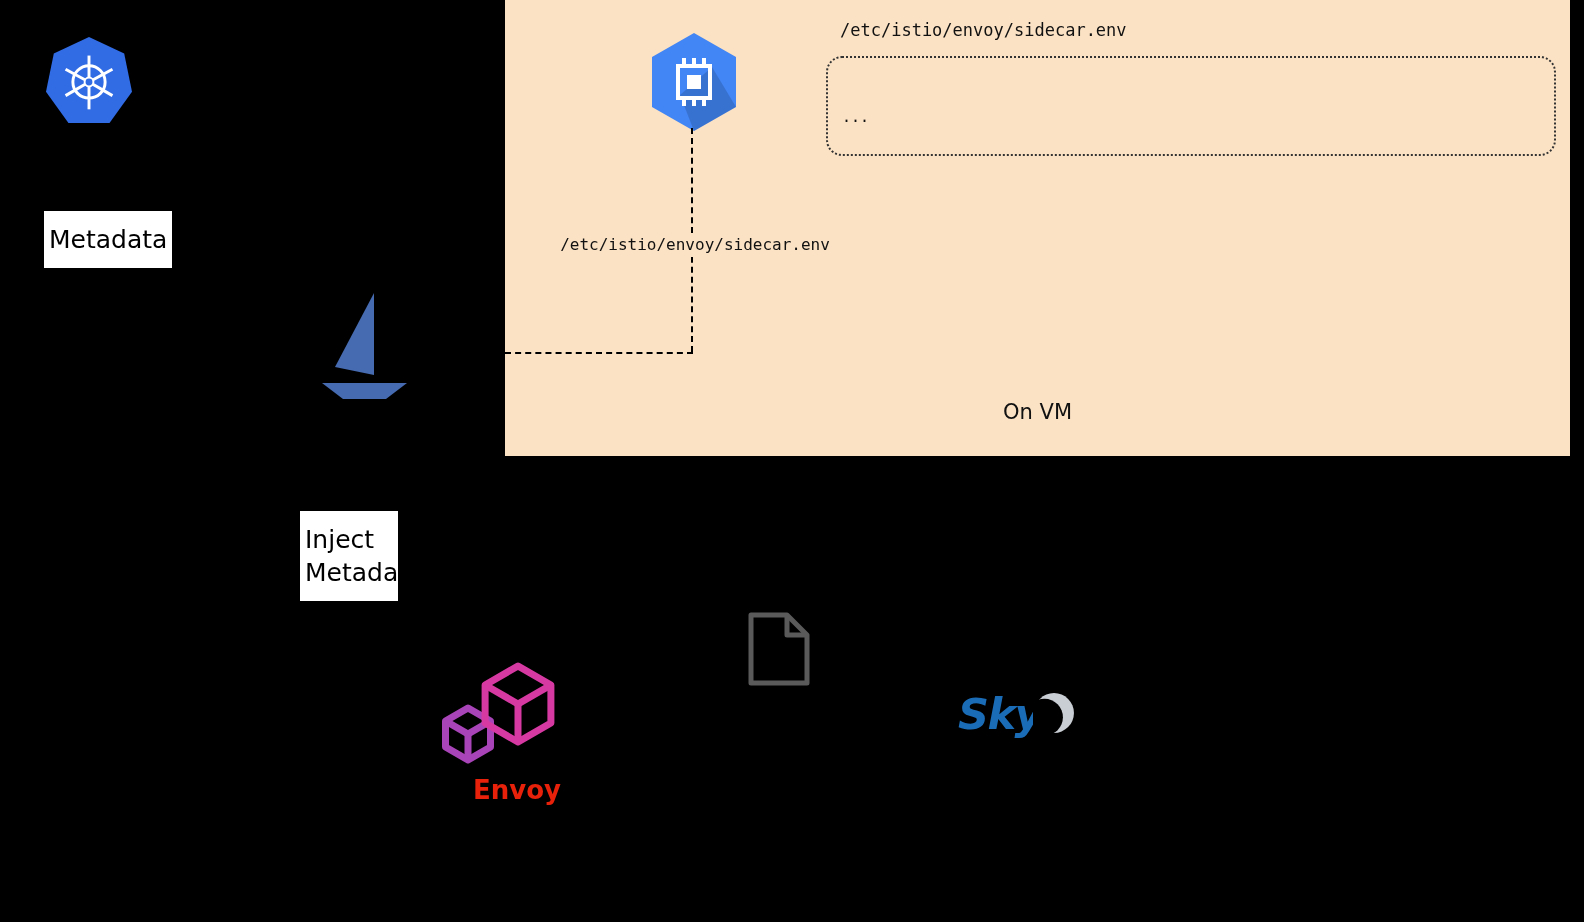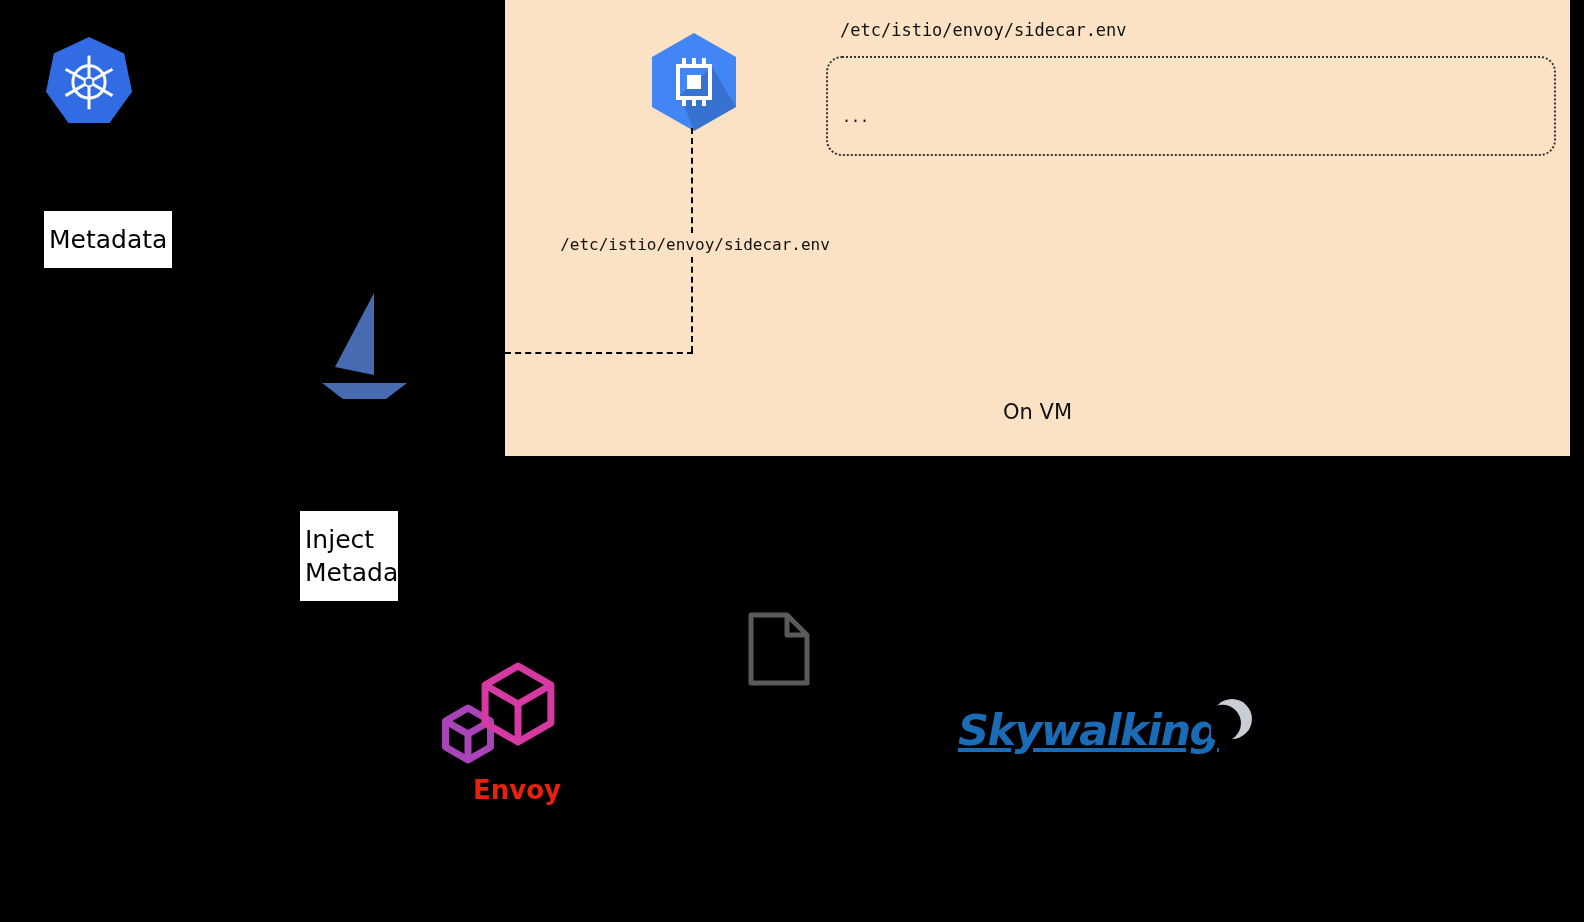--- a/index.html
+++ b/index.html
@@ -40,23 +40,23 @@
   .file-caption .fc1{font-size:20px;line-height:26px;}
   .file-caption .fc2{font-family:"DejaVu Sans Mono",monospace;font-size:16px;line-height:24px;white-space:nowrap;}
   .on-vm{position:absolute;left:498px;top:386px;font-size:21px;color:#111;margin-top:14px;}
 
   
   .envoy-label{
     position:absolute;left:462px;top:775px;width:110px;text-align:center;
     color:#E8210B;font-weight:bold;font-size:26px;
   }
   .skywalking{
-    position:absolute;left:958px;top:700px;display:flex;align-items:flex-start;
+    position:absolute;left:958px;top:684px;display:flex;align-items:center;
     font-style:italic;color:#1A6CB7;letter-spacing:-1.5px;
-    font-size:43px;line-height:60px;text-decoration:underline;
+    font-size:43px;line-height:60px;
   }
   .skywalking .sky{font-weight:800;}
   .skywalking .walking{font-weight:700;}
   .skywalking svg{margin-left:-8px;margin-top:-2px;}
 
   svg{display:block;}
 </style>
 </head>
 <body>
 
@@ -151,20 +151,19 @@
 
   <div class="abs" style="left:748px;top:612px;width:62px;height:74px;">
     <svg width="62" height="74" viewBox="0 0 62 74">
       <path d="M3,3 H39 L59,23 V71 H3 Z" fill="none" stroke="#5a5a5a" stroke-width="5" stroke-linejoin="round"></path>
       <path d="M39,3 V23 H59" fill="none" stroke="#5a5a5a" stroke-width="5" stroke-linejoin="round"></path>
     </svg>
   </div>
 
   <div class="skywalking">
     <span class="sky">Sky</span>
-      <span class="walking">walking</span>
     <svg width="42" height="42" viewBox="0 0 40 40">
       <circle cx="20" cy="20" r="19" fill="#C9CDD4"></circle>
       <circle cx="11" cy="24" r="17.5" fill="#000"></circle>
     </svg>
   </div>
 
 </div>
 
 </body></html>

